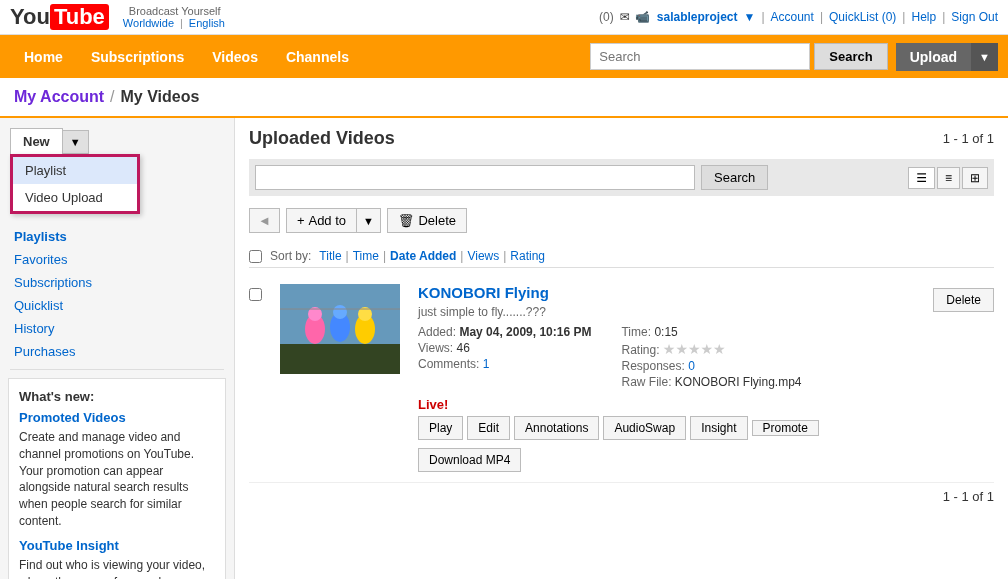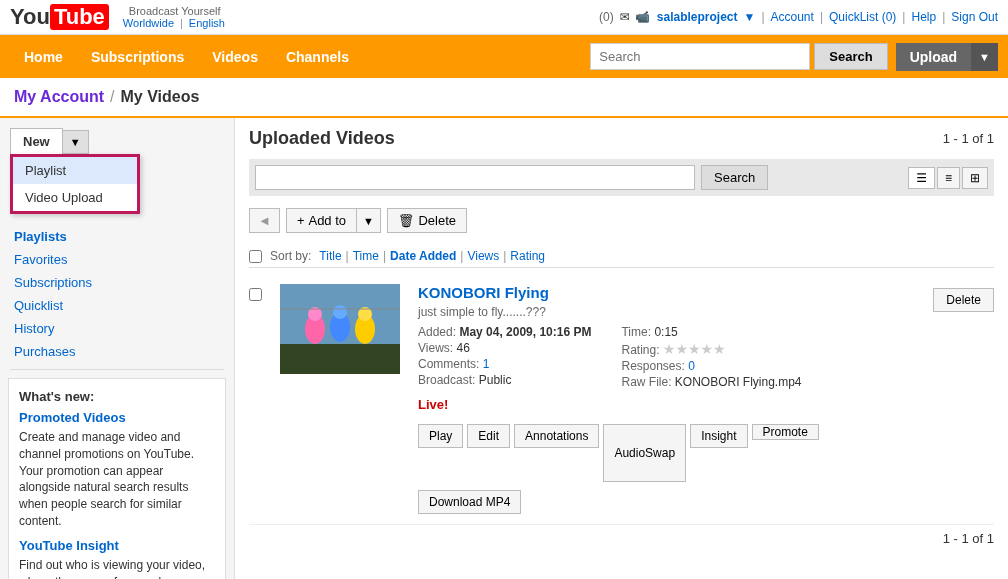--- a/index.html
+++ b/index.html
@@ -246,47 +246,44 @@
           <div>
             <div class="video-meta" style="font-size:12px;color:#666;margin-bottom:2px;">
               <span>Added:</span> <strong style="color:#333;font-weight:bold;">May 04, 2009, 10:16 PM</strong>
             </div>
             <div class="video-meta" style="font-size:12px;color:#666;margin-bottom:2px;">
               <span>Views:</span> <span style="color:#333;">46</span>
             </div>
             <div class="video-meta" style="font-size:12px;color:#666;margin-bottom:2px;">
               <span>Comments:</span> <a style="color:#06c;text-decoration:none;">1</a>
             </div>
-            <div class="video-meta" style="font-size:12px;color:#666;margin-bottom:2px;">
-              <span>Broadcast:</span> <span style="color:#333;">Public</span>
-            </div>
           </div>
           <div>
             <div class="video-meta" style="font-size:12px;color:#666;margin-bottom:2px;">
               <span>Time:</span> <span style="color:#333;">0:15</span>
             </div>
             <div class="video-meta" style="font-size:12px;color:#666;margin-bottom:2px;">
               <span>Rating:</span>
               <span style="color:#ccc;font-size:14px;">★★★★★</span>
             </div>
             <div class="video-meta" style="font-size:12px;color:#666;margin-bottom:2px;">
               <span>Responses:</span> <a style="color:#06c;text-decoration:none;">0</a>
             </div>
             <div class="video-meta" style="font-size:12px;color:#666;margin-bottom:2px;">
               <span>Raw File:</span> <span style="color:#333;">KONOBORI Flying.mp4</span>
             </div>
           </div>
         </div>
         <div style="color:#c00;font-weight:bold;font-size:13px;margin:6px 0 4px 0;">Live!</div>
 
-        <div style="display:flex;align-items:flex-start;gap:4px;flex-wrap:wrap;margin-top:12px;">
+        <div style="display:flex;align-items:center;gap:4px;flex-wrap:wrap;margin-top:4px;">
           <button style="background:#f5f5f5;border:1px solid #bbb;padding:4px 10px;font-size:12px;cursor:pointer;">Play</button>
           <button style="background:#f5f5f5;border:1px solid #bbb;padding:4px 10px;font-size:12px;cursor:pointer;">Edit</button>
           <button style="background:#f5f5f5;border:1px solid #bbb;padding:4px 10px;font-size:12px;cursor:pointer;">Annotations</button>
-          <button style="background:#f5f5f5;border:1px solid #bbb;padding:21px 10px;font-size:12px;cursor:pointer;">AudioSwap</button>
+          <button style="background:#f5f5f5;border:1px solid #bbb;padding:4px 10px;font-size:12px;cursor:pointer;">AudioSwap</button>
           <button style="background:#f5f5f5;border:1px solid #bbb;padding:4px 10px;font-size:12px;cursor:pointer;">Insight</button>
           <button style="background:#f5f5f5;border:1px solid #bbb;padding:0 10px;font-size:12px;cursor:pointer;">Promote</button>
           <div style="width:100%;"></div>
           <button style="background:#f5f5f5;border:1px solid #bbb;padding:4px 10px;font-size:12px;cursor:pointer;">Download MP4</button>
         </div>
       </div>
 
       <div style="display:flex;align-items:center;padding-top:4px;">
         <button style="background:#f5f5f5;border:1px solid #bbb;padding:4px 12px;font-size:12px;cursor:pointer;">Delete</button>
       </div>

